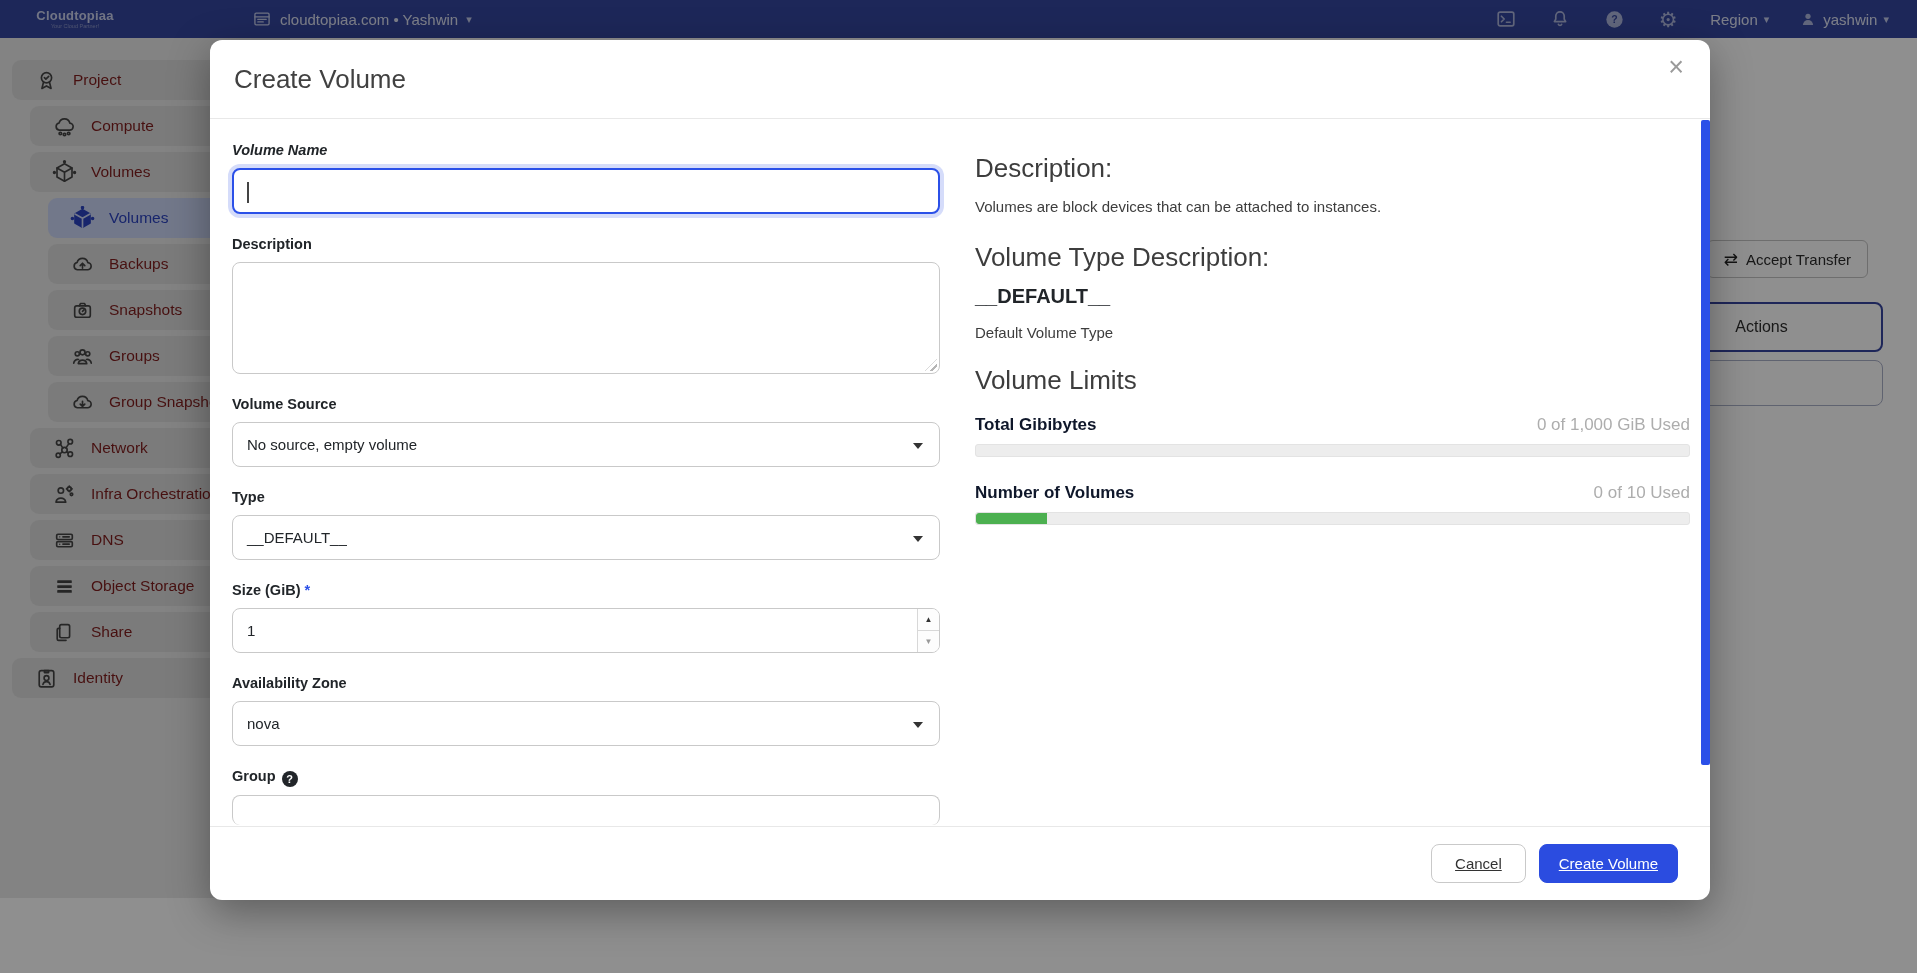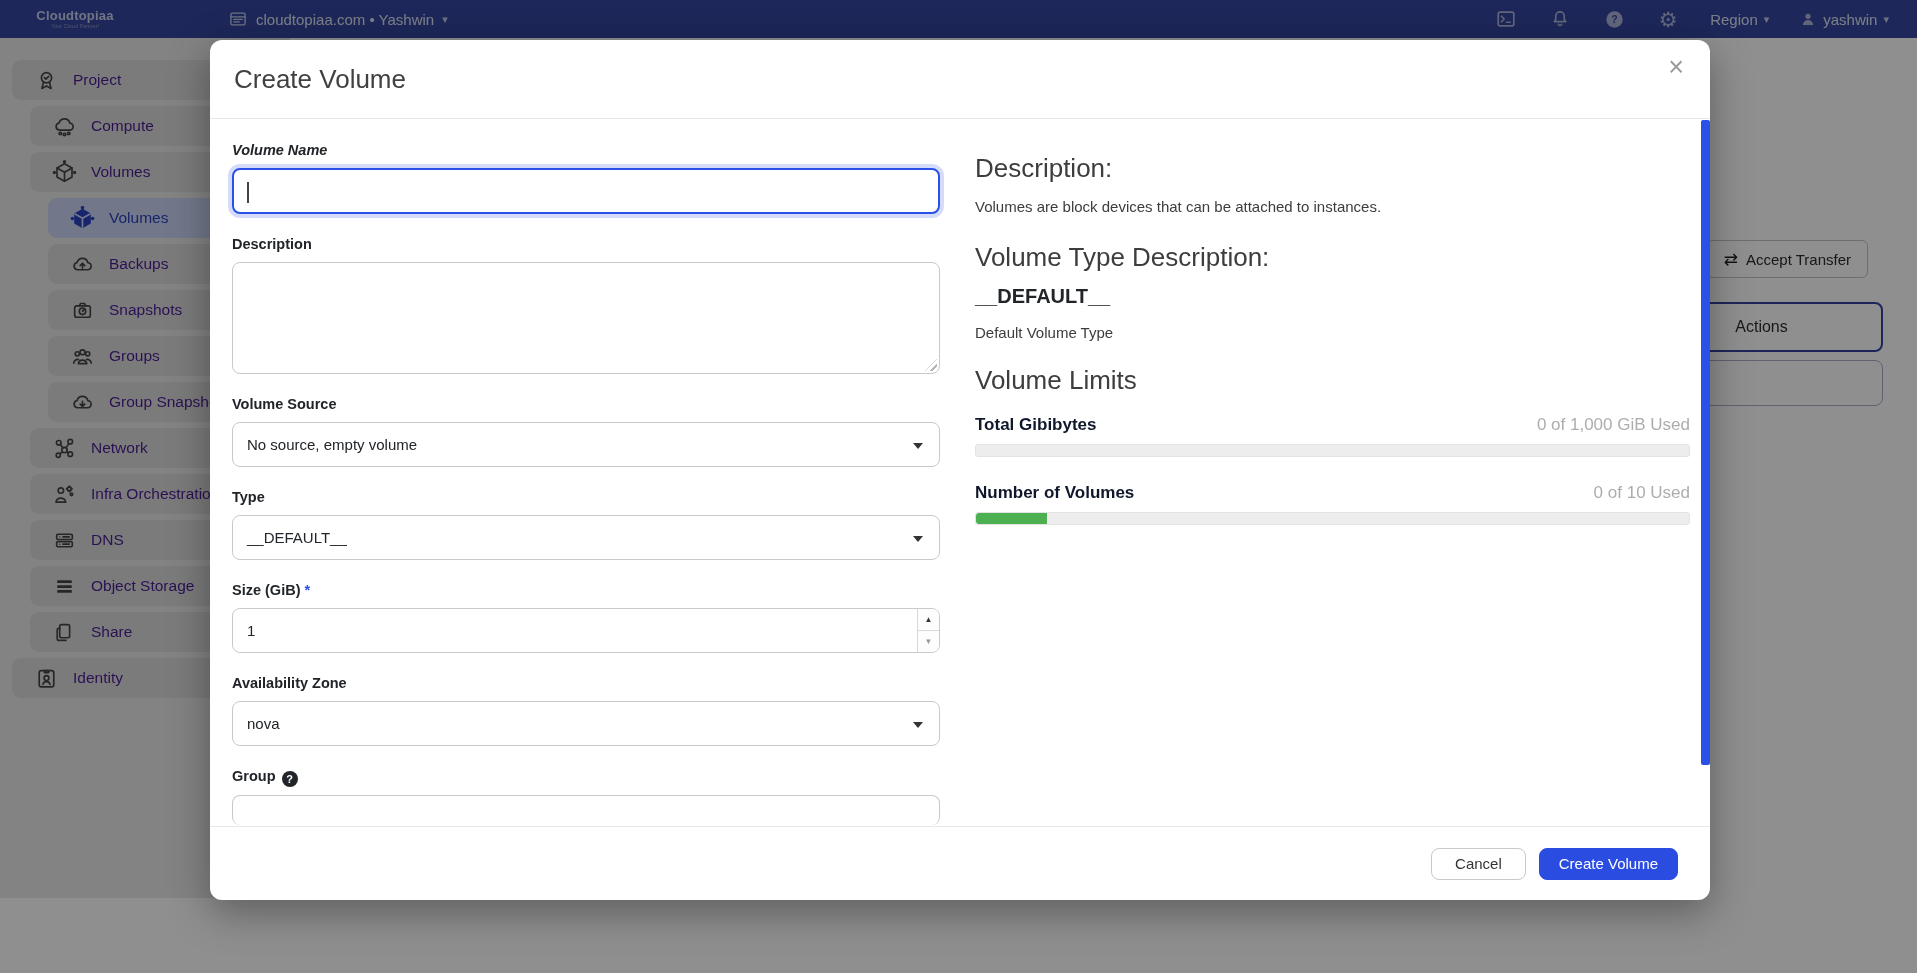--- a/index.html
+++ b/index.html
@@ -2,35 +2,35 @@
 <html><head>
 <meta charset="utf-8">
 <style>
   * { margin:0; padding:0; box-sizing:border-box; }
   html,body { width:1917px; height:973px; overflow:hidden;
     font-family:"Liberation Sans","DejaVu Sans",sans-serif; background:#fff; }
   .stage { position:relative; width:1917px; height:973px; }
 
   
   .navbar { position:absolute; top:0; left:0; right:0; height:38px; background:#35479f;
-    display:flex; align-items:center; color:#cdd3ee; z-index:1; }
+    display:flex; align-items:center; color:#cdd3ee; z-index:1;gap:24px; }
   .brand { width:150px; text-align:center; line-height:1; }
   .brand .b-name { font-size:13px; font-weight:bold; color:#c9cfec; letter-spacing:.2px; }
   .brand .b-tag { font-size:5.5px; color:#8d97c9; margin-top:2px; }
   .nav-context { display:flex; align-items:center; gap:8px; margin-left:78px; font-size:15px; color:#dde1f3; cursor:pointer; }
   .nav-right { margin-left:auto; display:flex; align-items:center; gap:30px; padding-right:28px; }
   .nav-ic { width:24px; height:24px; display:flex; align-items:center; justify-content:center; cursor:pointer; }
   .gear-glyph { font-size:21px; color:#aeb6dd; line-height:1; }
   .nav-drop { display:flex; align-items:center; gap:6px; font-size:15px; color:#dde1f3; cursor:pointer; }
   .caret { font-size:11px; line-height:1; color:#c3caea; }
 
   
   .sidebar { position:absolute; top:38px; left:0; width:290px; height:860px; background:#e9e9e9; z-index:1; }
   .nav-item { position:absolute; height:40px; right:7px; border-radius:9px; background:#dcdcdc;
-    display:flex; align-items:center; gap:14px; padding-left:22px; font-size:15.5px; color:#4c1d95; cursor:pointer; white-space:nowrap; }
+    display:flex; align-items:center; gap:14px; padding-left:22px; font-size:15.5px; color:#7f1d1d; cursor:pointer; white-space:nowrap; }
   .nav-item.lvl0 { left:12px; }
   .nav-item.lvl1 { left:30px; }
   .nav-item.lvl2 { left:48px; }
   .nav-item.active { background:#ccd6f6; color:#2b43c0; }
   .icn { stroke:#454545; fill:none; stroke-width:1.6; stroke-linecap:round; stroke-linejoin:round; flex:0 0 auto; }
   .icn.blue { stroke:#2b43c0; }
   .icn .fillbar { fill:#454545; stroke:none; }
 
   
   .content { position:absolute; top:38px; left:290px; right:0; bottom:0; background:#ffffff; z-index:1; }
@@ -86,21 +86,21 @@
   .info-h.h3 { margin-top:24px; }
   .limit-row { display:flex; align-items:baseline; justify-content:space-between; margin-top:19px; }
   .limit-row.second { margin-top:26px; }
   .limit-label { font-size:17px; font-weight:bold; color:#0f172a; }
   .limit-usage { font-size:17px; color:#adadad; }
   .bar { margin-top:9px; width:100%; height:13px; background:#ededed; border:1px solid #e3e3e3; border-radius:3px; overflow:hidden; }
   .bar-fill { height:100%; background:#4cb050; border-radius:3px 0 0 3px; width:0; }
 
   .modal-footer { position:absolute; left:0; right:0; bottom:0; height:74px; border-top:1px solid #e8e8e8;
     display:flex; align-items:center; justify-content:flex-end; gap:13px; padding-right:32px; }
-  .btn { height:32px; border-radius:8px; font-size:15px; display:flex; align-items:center; justify-content:center; cursor:pointer; }
+  .btn { height:39px; border-radius:8px; font-size:15px; display:flex; align-items:center; justify-content:center; cursor:pointer;text-decoration:underline; }
   .btn-cancel { background:#fff; border:1px solid #c9c9c9; color:#333; padding:0 23px; }
   .btn-primary { background:#2b4ce0; border:1px solid #2b4ce0; color:#fff; padding:0 19px; }
 </style>
 </head>
 <body>
 
 <div class="stage">
 
   <div class="navbar">
     <div class="brand">

